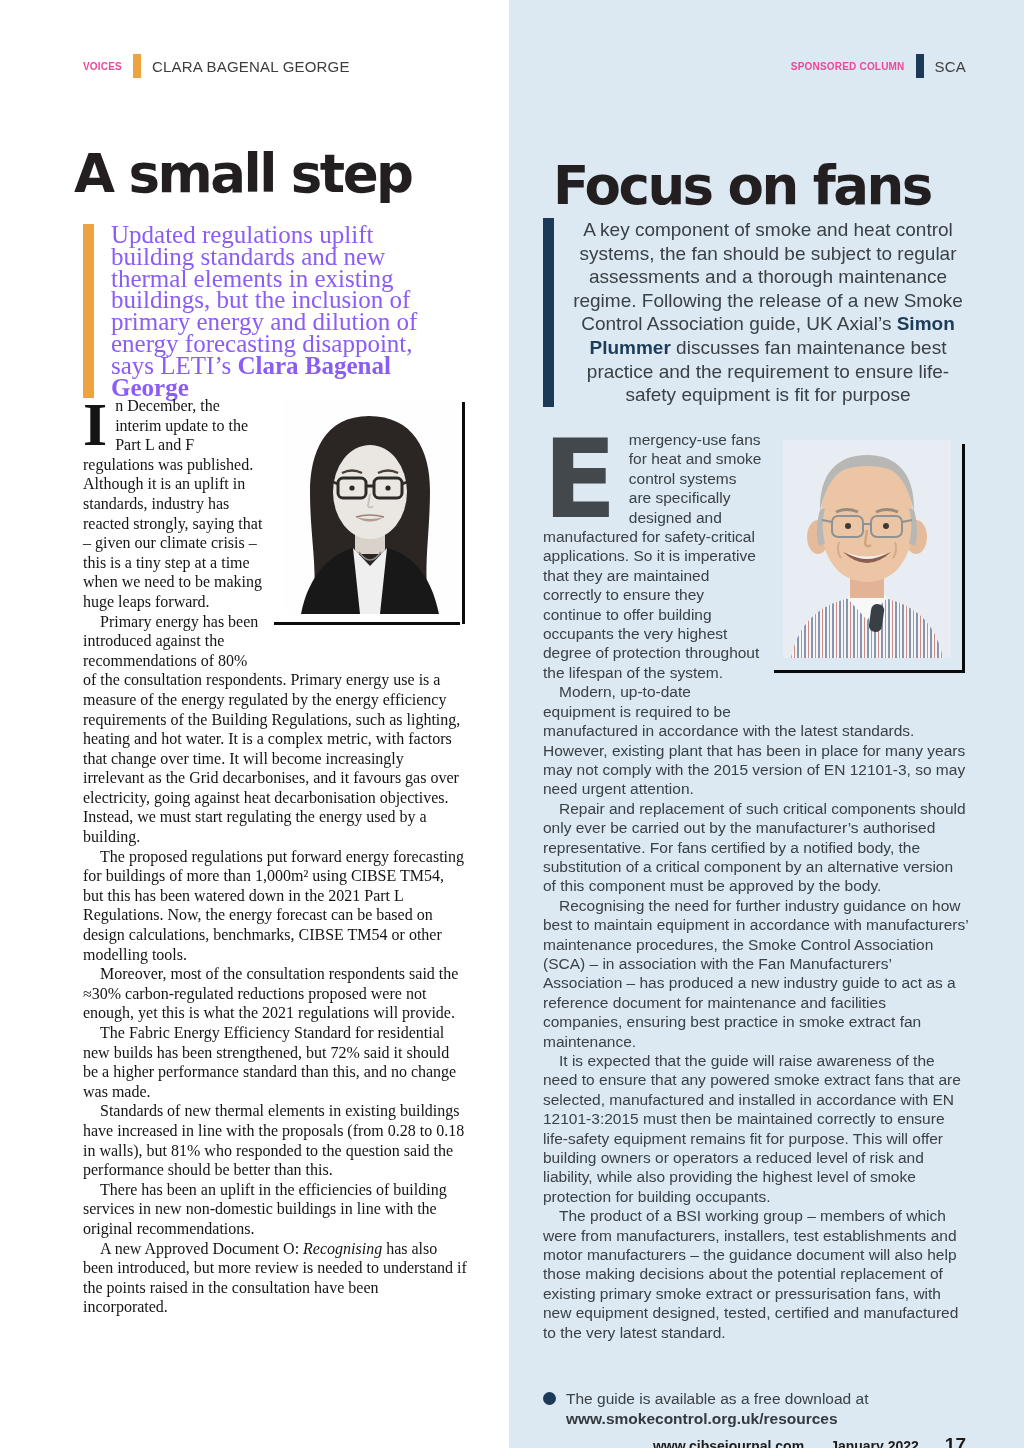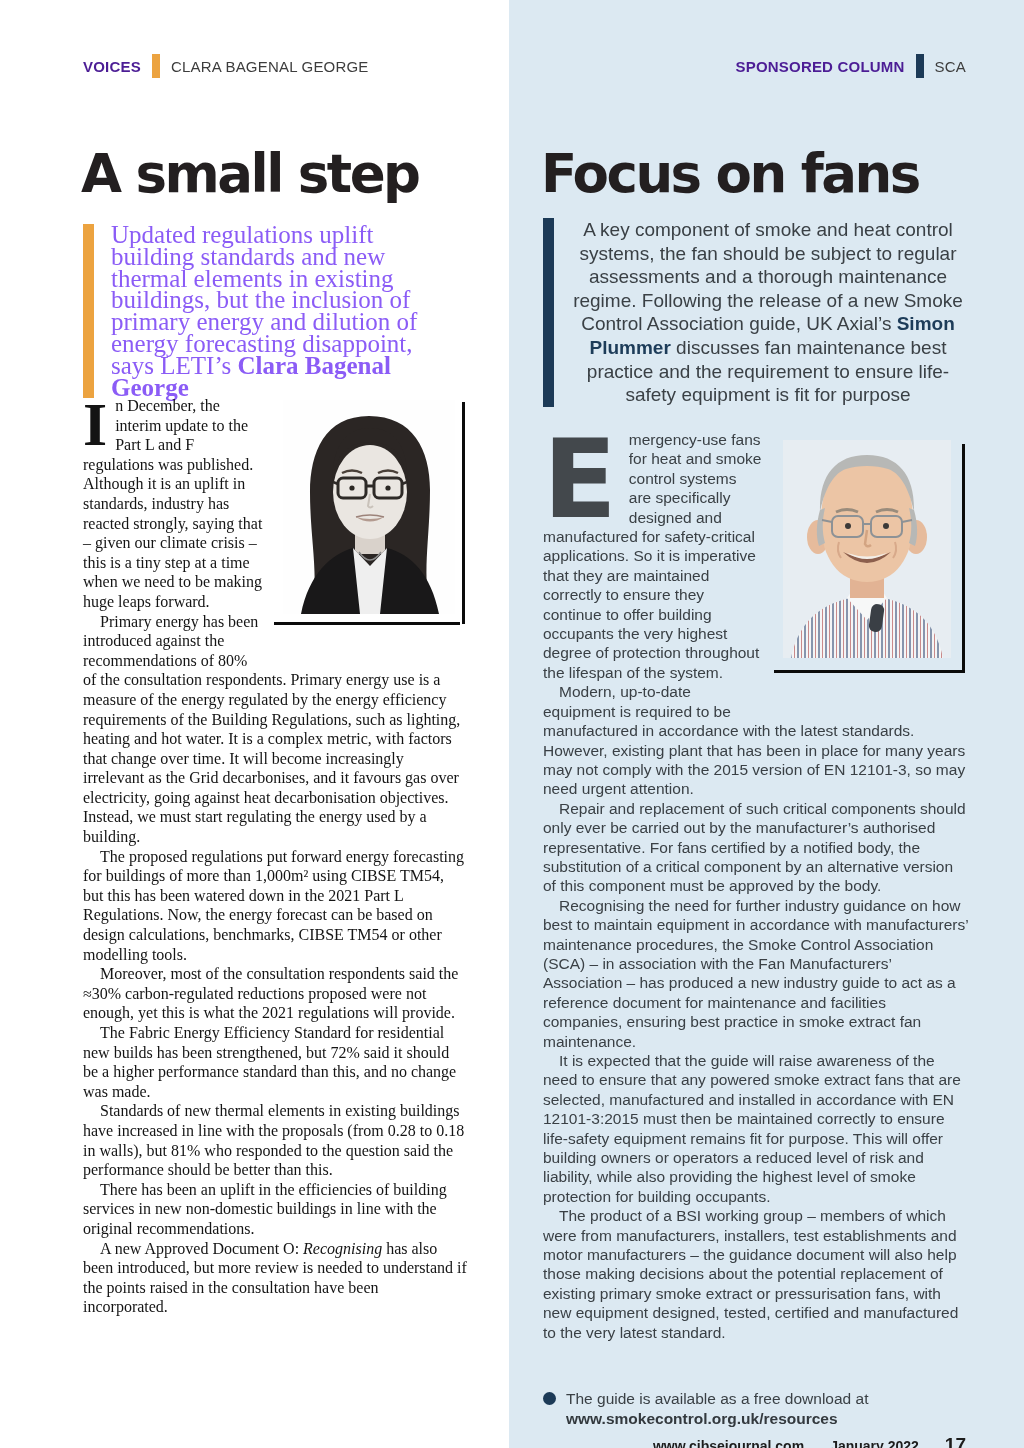--- a/index.html
+++ b/index.html
@@ -4,30 +4,30 @@
 <style>
   html,body{margin:0;padding:0;background:#888;}
   .page{position:relative;width:1024px;height:1448px;background:#ffffff;overflow:hidden;
         font-family:"Liberation Sans",sans-serif;margin:0 auto;}
   .panel{position:absolute;left:509px;top:0;width:515px;height:1448px;background:#dce9f2;}
 
   
   .kicker-row{position:absolute;top:54px;display:flex;align-items:center;}
   .kicker-row.left{left:83px;}
   .kicker-row.right{right:58px;}
-  .kicker{font-weight:bold;font-size:15px;color:#4c1d95;letter-spacing:.2px;}
+  .kicker{font-weight:bold;font-size:10px;color:#ec4899;letter-spacing:.2px;}
   .kicker-bar{width:8px;height:24px;margin:0 11px;}
   .bar-orange{background:#eca340;}
   .bar-navy{background:#1c3a57;}
   .kicker-sub{font-size:15px;color:#3d3d3d;letter-spacing:.2px;}
 
   
   .title{position:absolute;font-family:"DejaVu Sans",sans-serif;font-weight:bold;
          font-size:53px;letter-spacing:-2.5px;color:#231f20;line-height:1;}
-  .title.left{left:81px;top:147px;}
+  .title.left{left:74px;top:147px;}
   .title.right{left:541px;top:147px;}
 
   
   .standfirst{position:absolute;left:83px;top:224px;width:352px;display:flex;}
   .standfirst .sfbar{flex:0 0 11px;background:#eca340;margin-right:17px;}
   .standfirst .sftext{font-family:"Liberation Serif",serif;font-size:25px;line-height:21.8px;color:#8b5cf6;}
   .standfirst .sfname{font-weight:bold;}
 
   
   .intro{position:absolute;left:543px;top:218px;width:420px;display:flex;}
@@ -85,21 +85,21 @@
     <span class="kicker-sub">CLARA BAGENAL GEORGE</span>
   </div>
 
   <div class="kicker-row right">
     <span class="kicker">SPONSORED COLUMN</span>
     <span class="kicker-bar bar-navy"></span>
     <span class="kicker-sub">SCA</span>
   </div>
 
   <h1 class="title left" style="margin:0">A small step</h1>
-  <h1 class="title right" style="margin:0">Focus on fans</h1>
+  <h1 class="title right" style="margin:12px">Focus on fans</h1>
 
   <div class="standfirst">
     <div class="sfbar"></div>
     <div class="sftext"><span>Updated regulations uplift building standards and new thermal elements in existing buildings, but the inclusion of primary energy and dilution of energy forecasting disappoint, says LETI’s </span><span class="sfname">Clara Bagenal George</span></div>
   </div>
 
   <div class="intro">
     <div class="inbar"></div>
     <div class="intext"><span>A key component of smoke and heat control systems, the fan should be subject to regular assessments and a thorough maintenance regime. Following the release of a new Smoke Control Association guide, UK Axial’s </span><span class="inname">Simon Plummer</span><span> discusses fan maintenance best practice and the requirement to ensure life-safety equipment is fit for purpose</span></div>
   </div>

